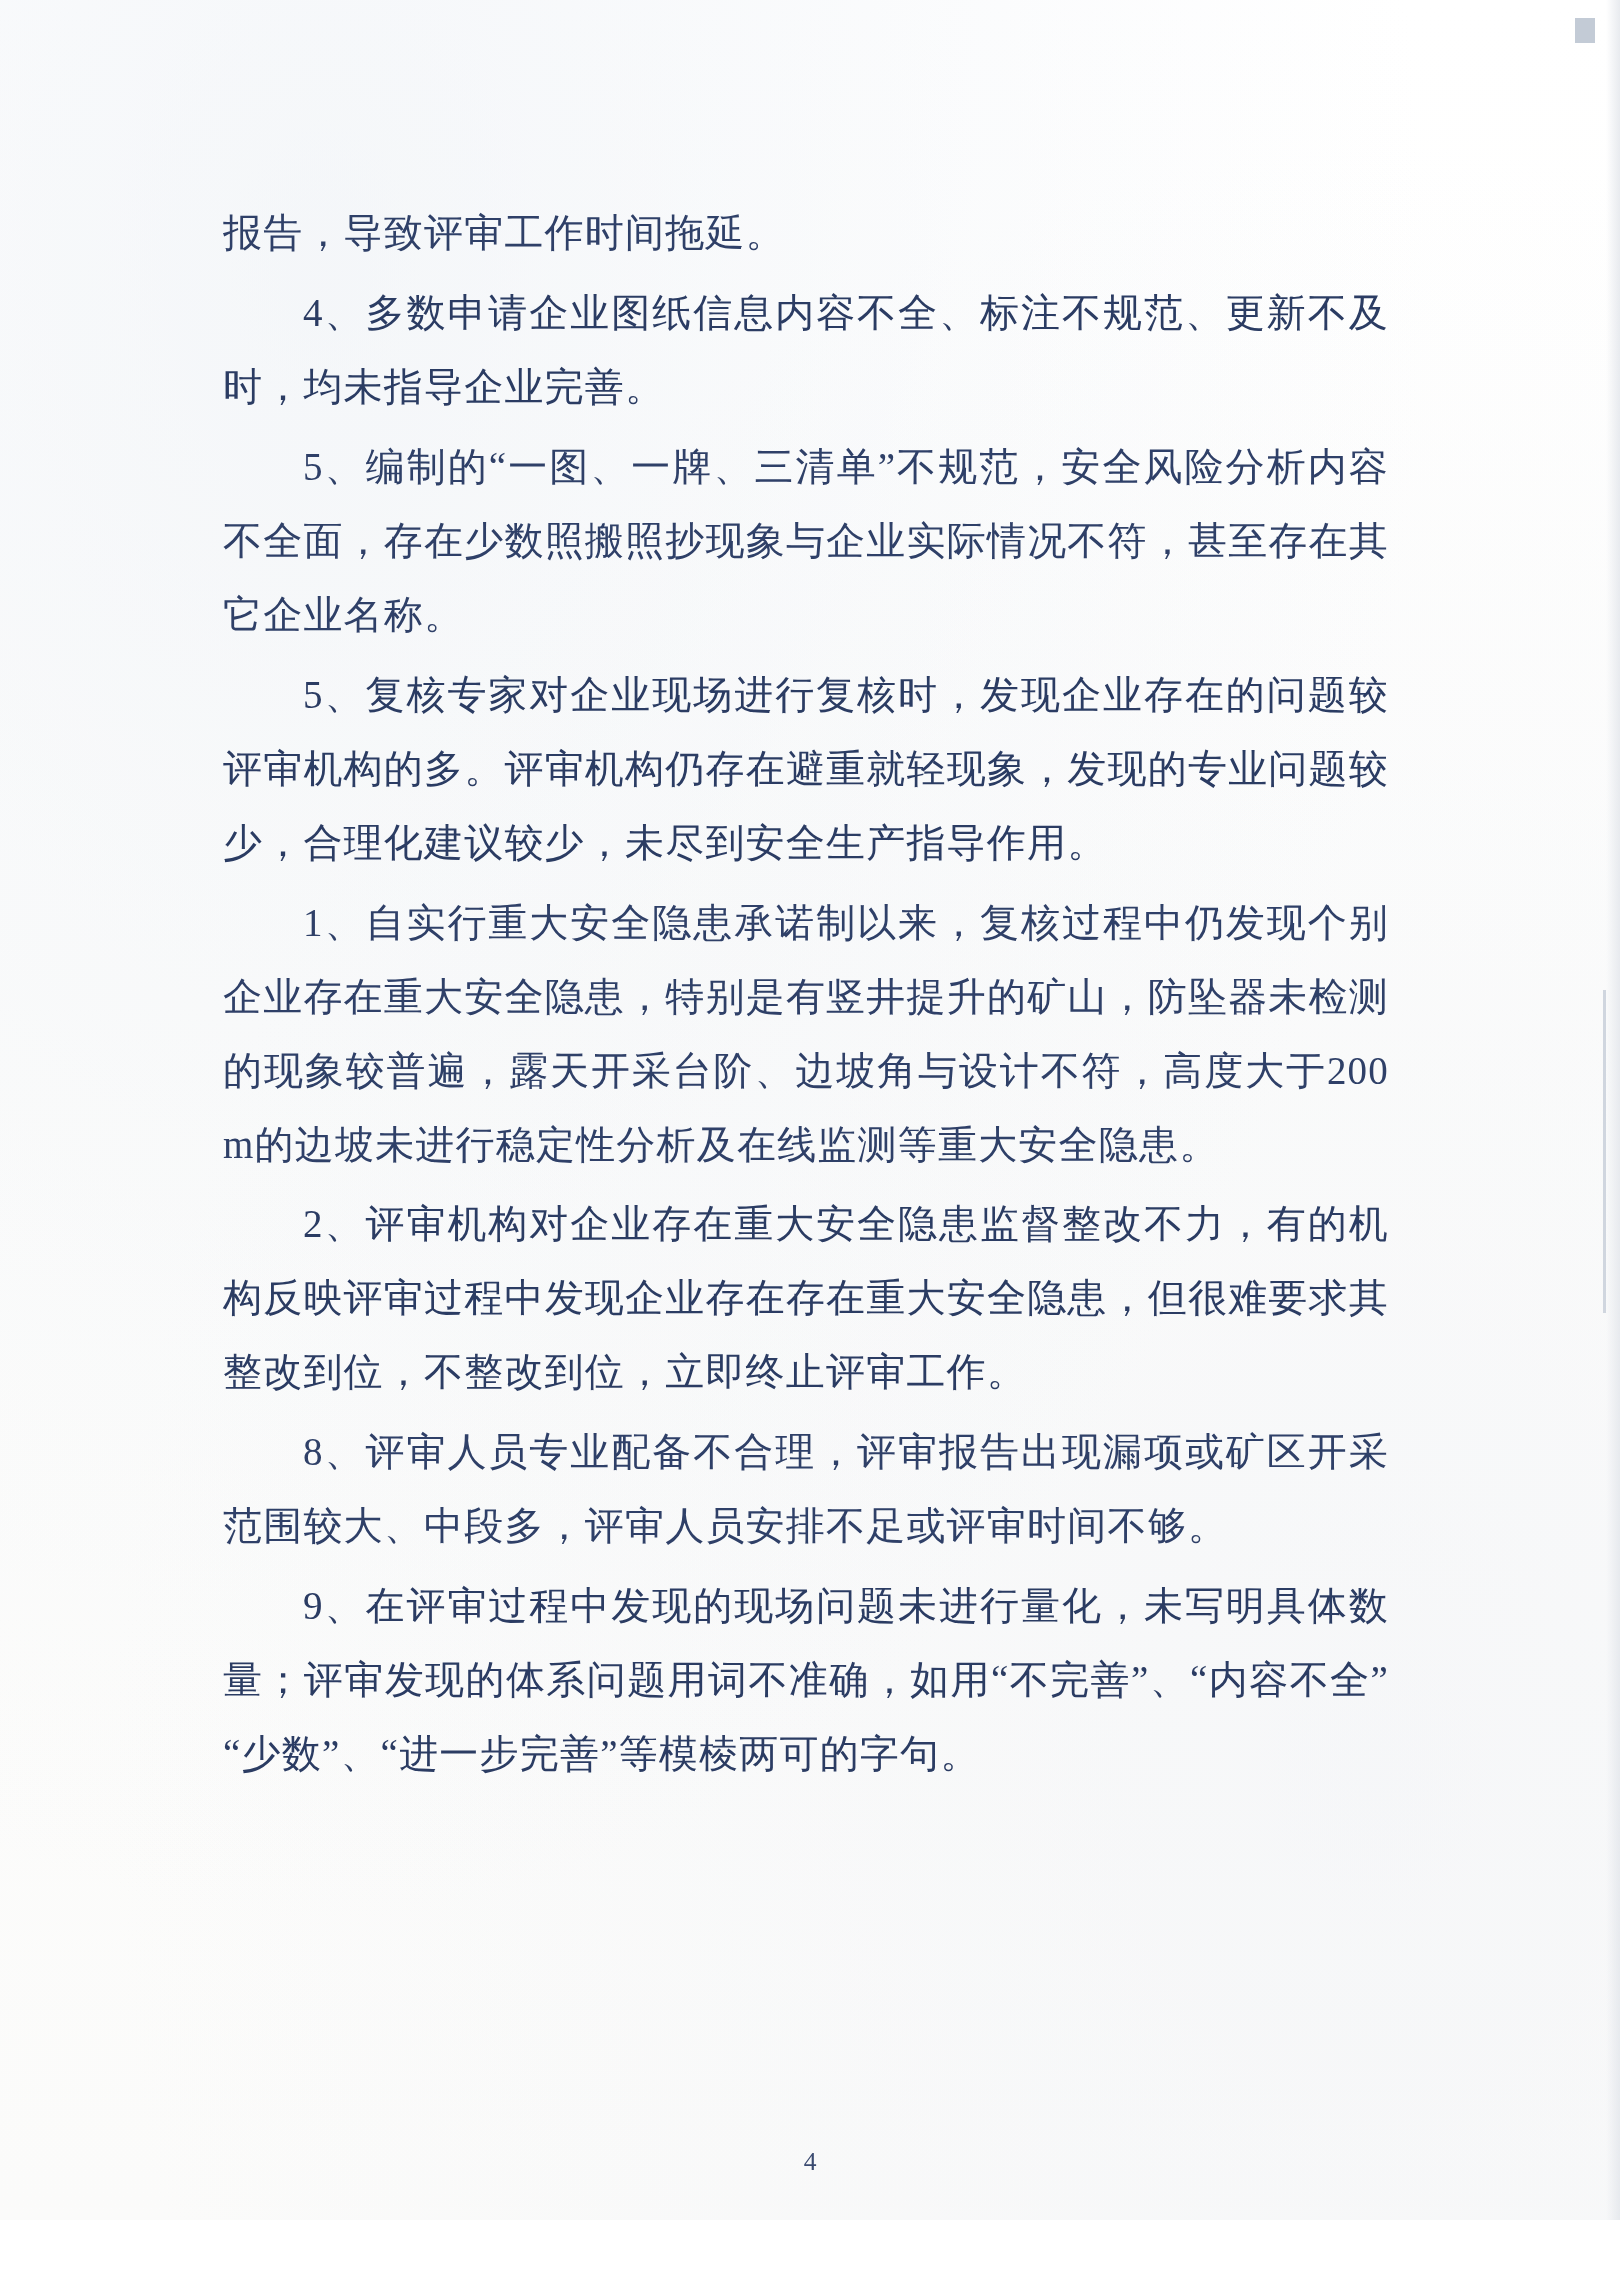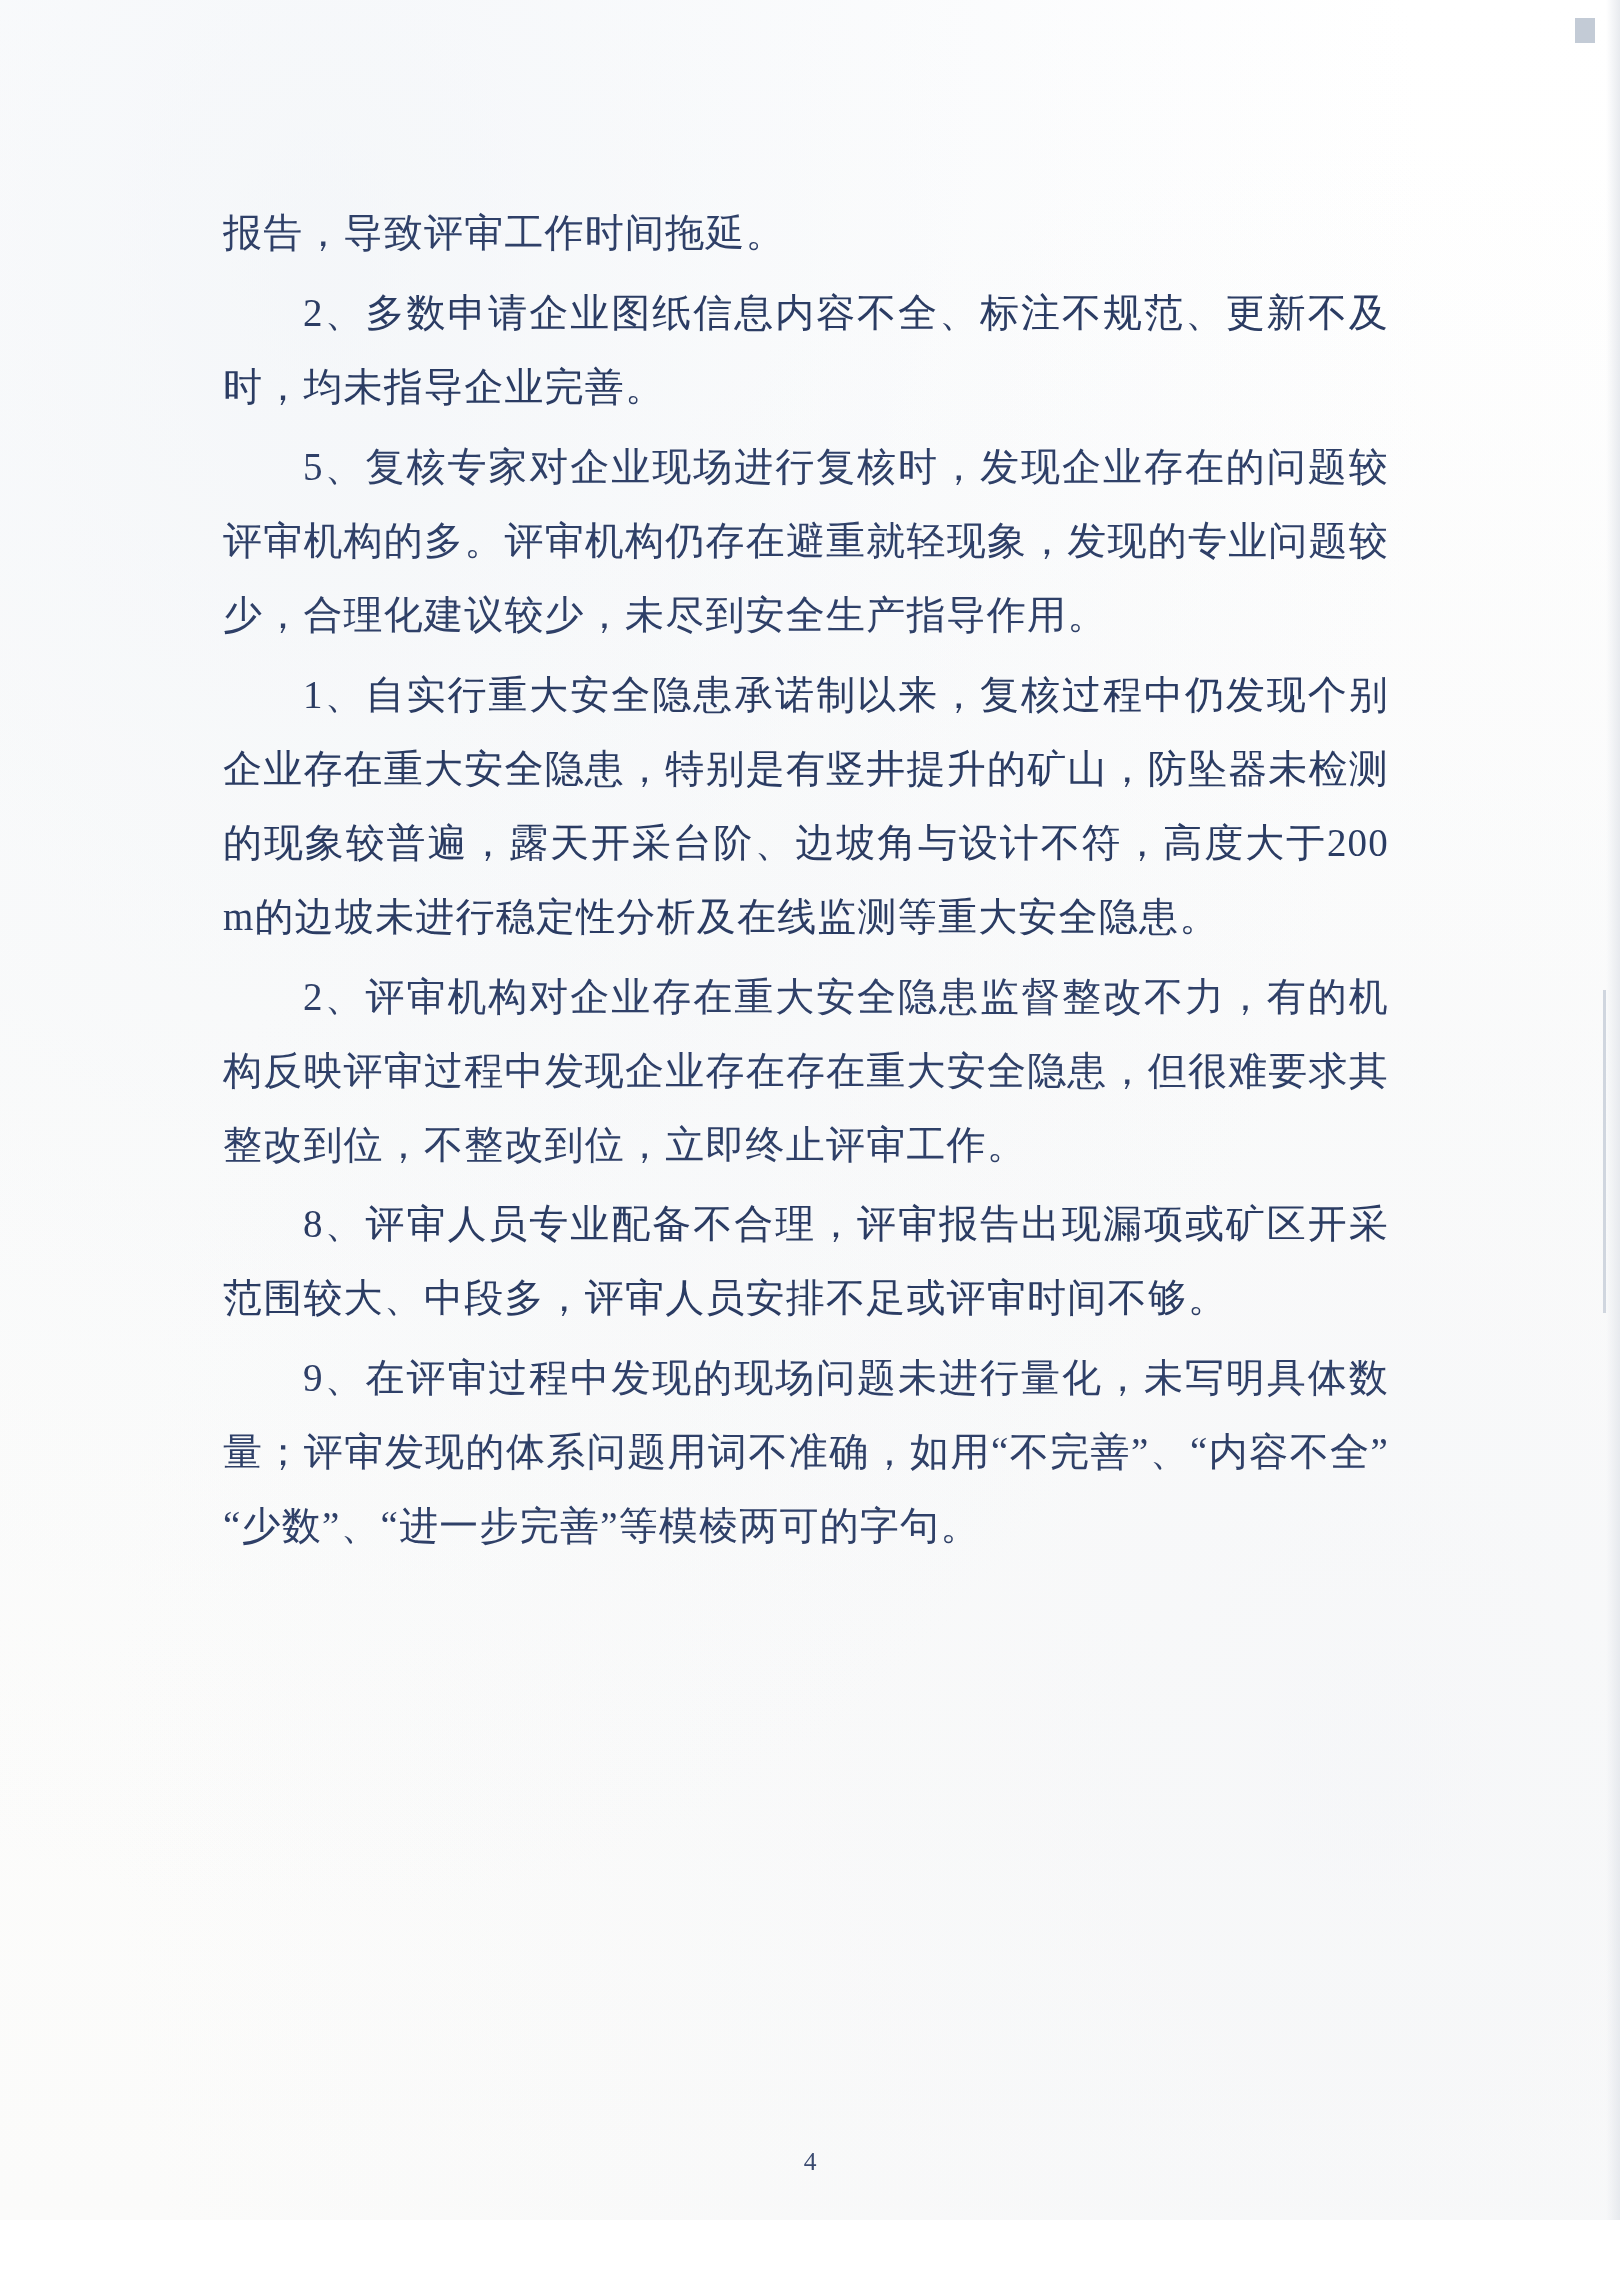--- a/index.html
+++ b/index.html
@@ -101,21 +101,22 @@
 <body>
 
 <div id="page">
 
   <div class="edge-artifact-right"></div>
   <div class="edge-mark-top"></div>
   <div class="edge-line-mid"></div>
 
   <div id="content">
     <p class="para noindent">报告，导致评审工作时间拖延。</p>
-    <p class="para indent">2、多数申请企业图纸信息内容不全、标注不规范、更新不及时，均未指导企业完善。</p>
+    <p class="para indent">4、多数申请企业图纸信息内容不全、标注不规范、更新不及时，均未指导企业完善。</p>
+    <p class="para indent">5、编制的“一图、一牌、三清单”不规范，安全风险分析内容不全面，存在少数照搬照抄现象与企业实际情况不符，甚至存在其它企业名称。</p>
     <p class="para indent">5、复核专家对企业现场进行复核时，发现企业存在的问题较评审机构的多。评审机构仍存在避重就轻现象，发现的专业问题较少，合理化建议较少，未尽到安全生产指导作用。</p>
     <p class="para indent">1、自实行重大安全隐患承诺制以来，复核过程中仍发现个别企业存在重大安全隐患，特别是有竖井提升的矿山，防坠器未检测的现象较普遍，露天开采台阶、边坡角与设计不符，高度大于200m的边坡未进行稳定性分析及在线监测等重大安全隐患。</p>
     <p class="para indent">2、评审机构对企业存在重大安全隐患监督整改不力，有的机构反映评审过程中发现企业存在存在重大安全隐患，但很难要求其整改到位，不整改到位，立即终止评审工作。</p>
     <p class="para indent">8、评审人员专业配备不合理，评审报告出现漏项或矿区开采范围较大、中段多，评审人员安排不足或评审时间不够。</p>
     <p class="para indent">9、在评审过程中发现的现场问题未进行量化，未写明具体数量；评审发现的体系问题用词不准确，如用“不完善”、“内容不全”“少数”、“进一步完善”等模棱两可的字句。</p>
   </div>
 
   <div id="footer">
     <span class="page-number">4</span>
   </div>

